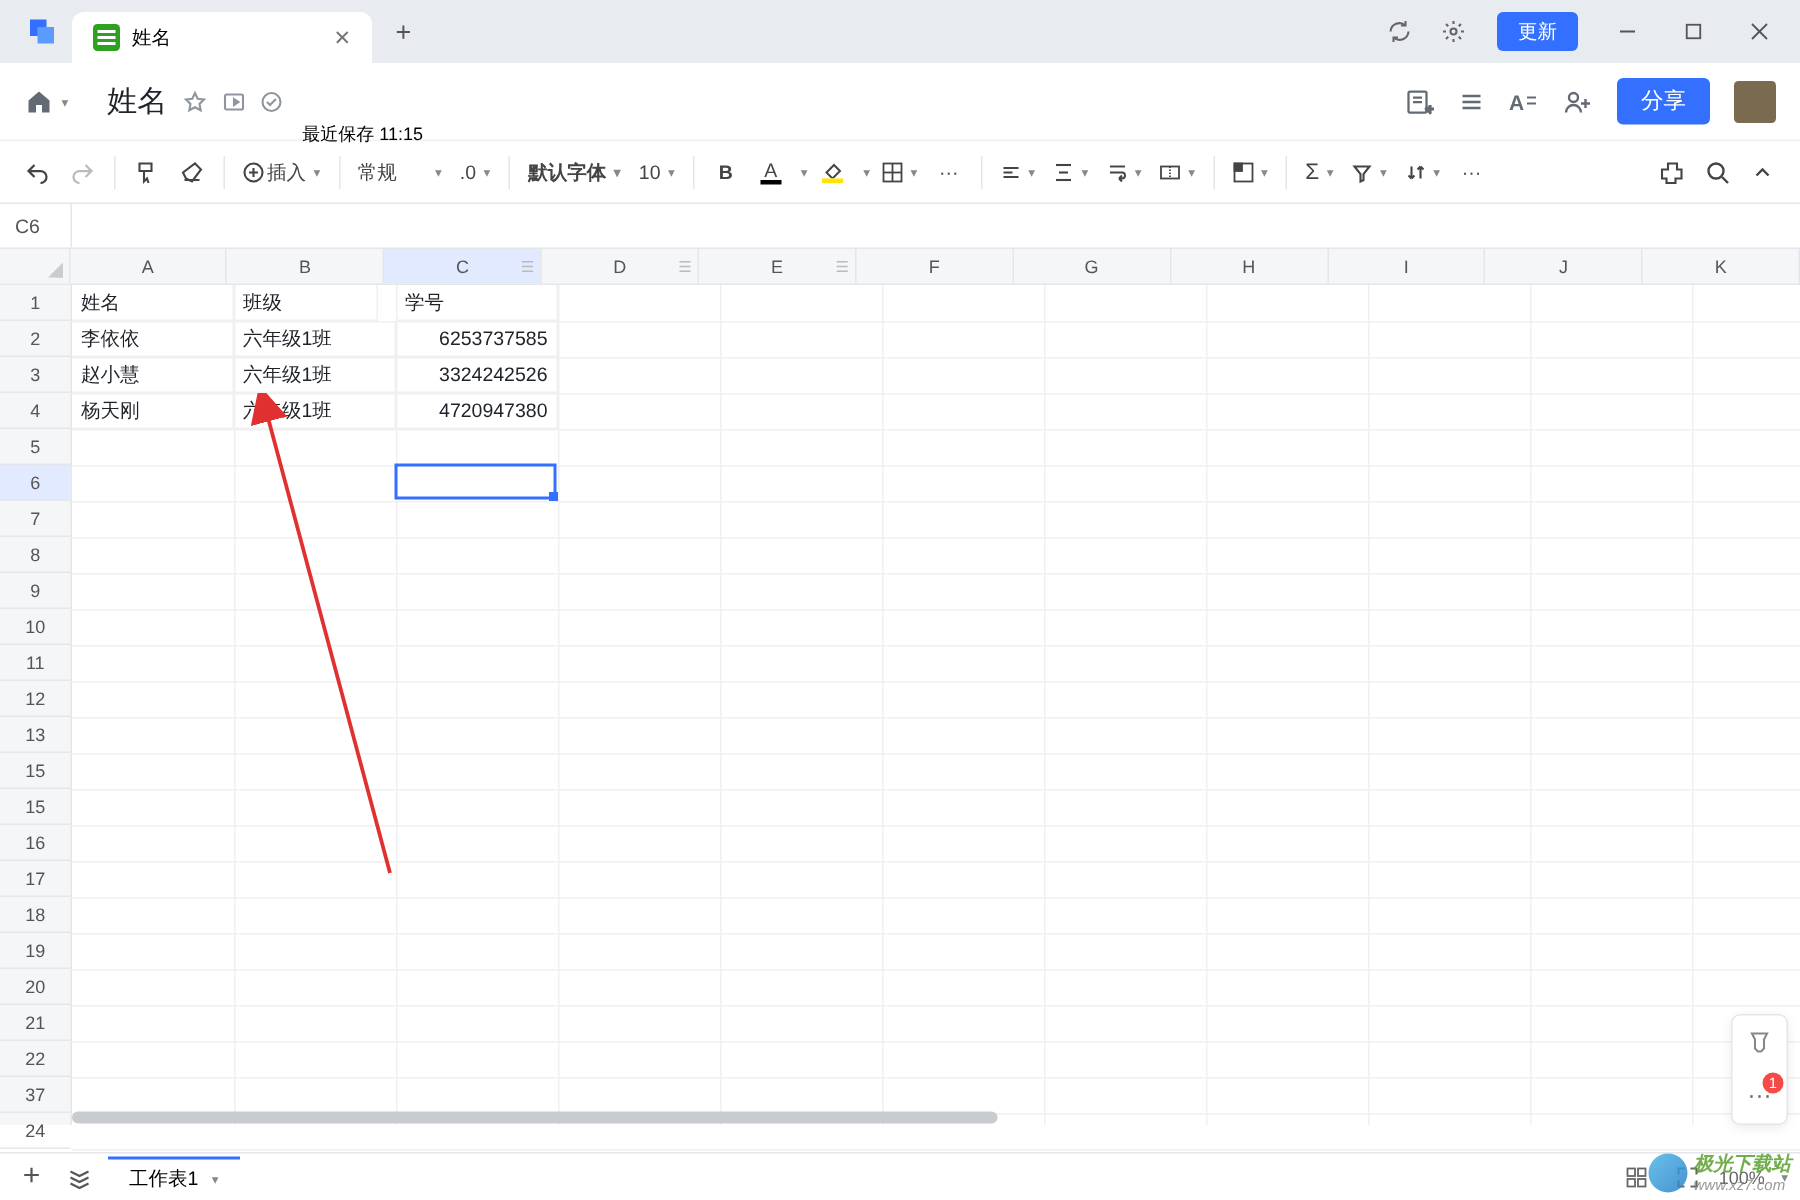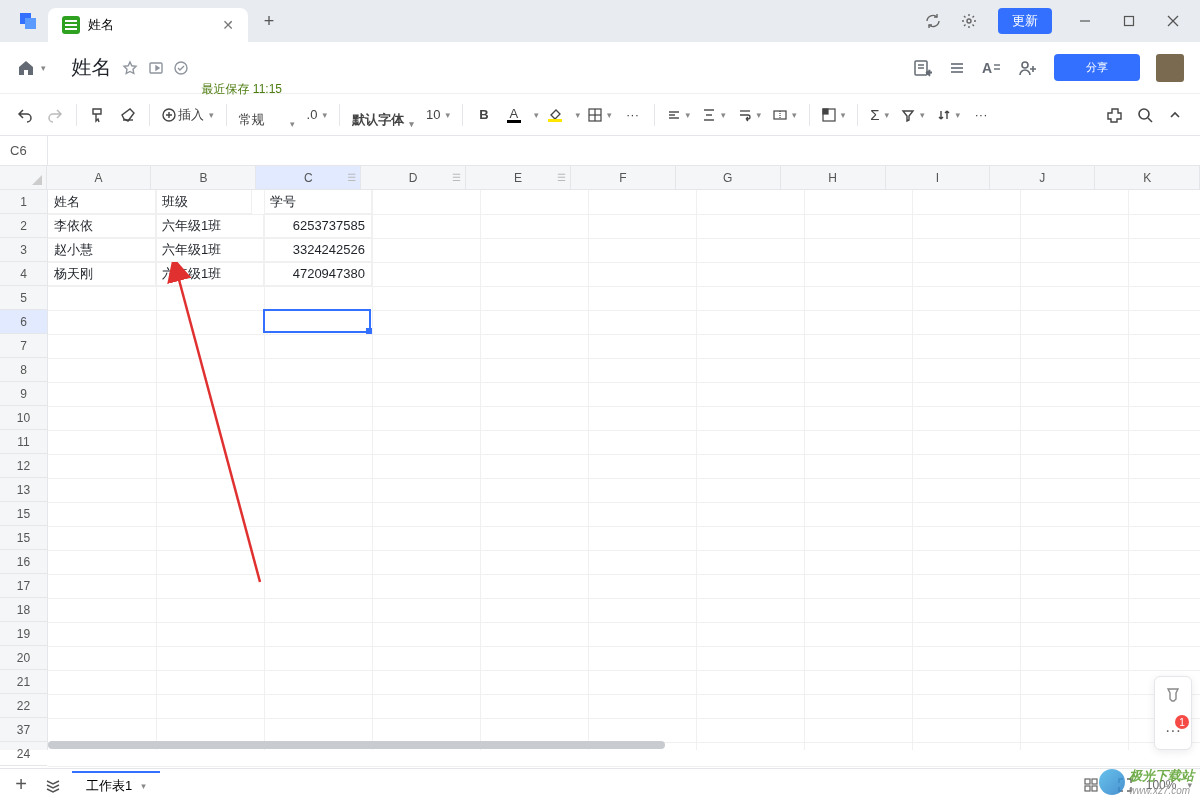--- a/index.html
+++ b/index.html
@@ -14,30 +14,30 @@
 .newtab { width:30px;height:30px;display:flex;align-items:center;justify-content:center;color:#555;cursor:pointer;font-size:18px;margin-left:6px;}
 .tabbar-right{margin-left:auto;display:flex;align-items:center;gap:6px;}
 .tbicon{width:30px;height:30px;display:flex;align-items:center;justify-content:center;color:#555;cursor:pointer;}
 .update-btn{background:#3370ff;color:#fff;border:none;border-radius:4px;padding:4px 14px;font-size:13px;cursor:pointer;margin:0 8px;}
 .winbtn{width:38px;height:30px;display:flex;align-items:center;justify-content:center;cursor:pointer;color:#555;}
 
 .header { height: 52px; display:flex;align-items:center;padding:0 16px;gap:10px;border-bottom:1px solid #eef0f2;}
 .home-icon { color:#666;cursor:pointer;display:flex;align-items:center;gap:2px;}
 .doc-title { font-size:20px;color:#1f2329;margin-left:16px;}
 .hicon{color:#8f959e;cursor:pointer;display:flex;align-items:center;}
-.save-status{font-size:12px;color:#4d7c0f;margin-left:4px;margin-top:44px;}
+.save-status{font-size:12px;color:#000000;margin-left:4px;margin-top:44px;}
 .header-right{margin-left:auto;display:flex;align-items:center;gap:16px;}
-.share-btn{background:#3370ff;color:#fff;border:none;border-radius:4px;padding:6px 32px;font-size:11px;cursor:pointer;}
+.share-btn{background:#3370ff;color:#fff;border:none;border-radius:4px;padding:6px 16px;font-size:15px;cursor:pointer;}
 .avatar{width:28px;height:28px;background:#7a6a4f;border-radius:3px;}
 
 .toolbar { height:42px;border-bottom:1px solid #e4e6ea;display:flex;align-items:center;padding:0 12px;gap:4px;font-size:13px;color:#1f2329;}
 .tool-btn{height:28px;min-width:26px;display:flex;align-items:center;justify-content:center;padding:0 4px;cursor:pointer;color:#444;border-radius:4px;gap:2px;}
 .sep{width:1px;height:22px;background:#e4e6ea;margin:0 4px;}
 .dd{font-size:9px;color:#888;margin-left:3px;}
-.format-sel{font-size:13px;align-items:flex-end;}
+.format-sel{font-size:13px;}
 .text-color-bar{width:14px;height:3px;background:#000;margin-top:-2px;}
 .bg-color-bar{width:14px;height:3px;background:#ffe600;margin-top:-2px;}
 .toolbar-right{margin-left:auto;display:flex;align-items:center;gap:4px;}
 
 .formula-bar{height:30px;border-bottom:1px solid #e4e6ea;display:flex;align-items:center;}
 .cell-ref{width:48px;padding:0 10px;font-size:13px;color:#555;border-right:1px solid #e4e6ea;height:100%;display:flex;align-items:center;}
 .formula-input{flex:1;padding:0 10px;font-size:13px;border:none;outline:none;}
 
 .grid-area{position:relative;height:608px;overflow:hidden;}
 .col-headers{display:flex;height:24px;background:#f5f6f7;border-bottom:1px solid #e4e6ea;}

